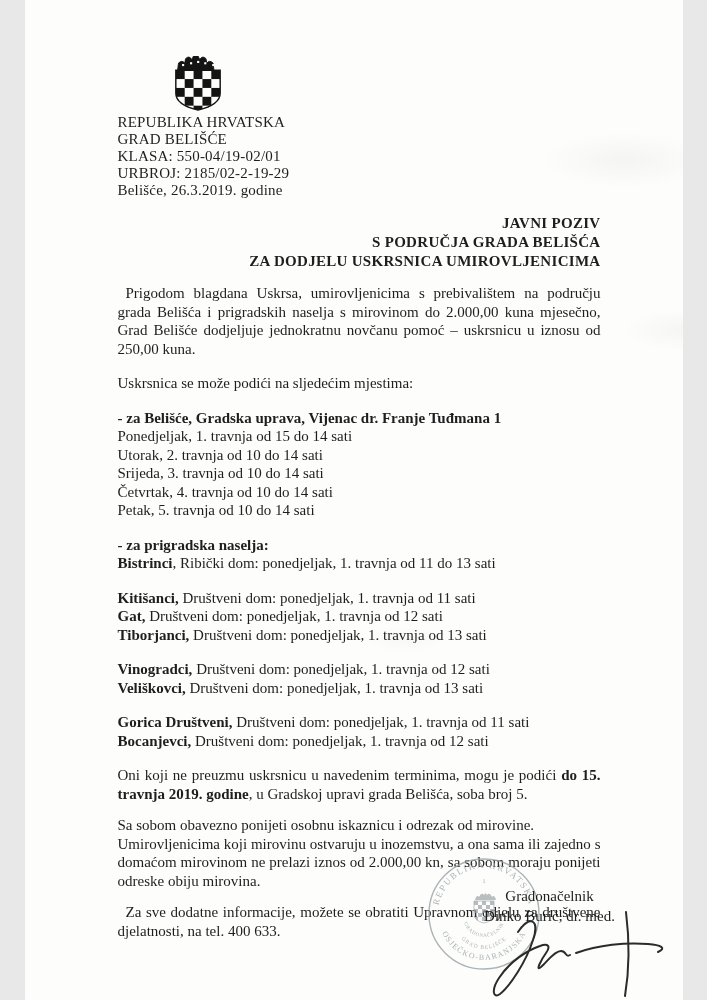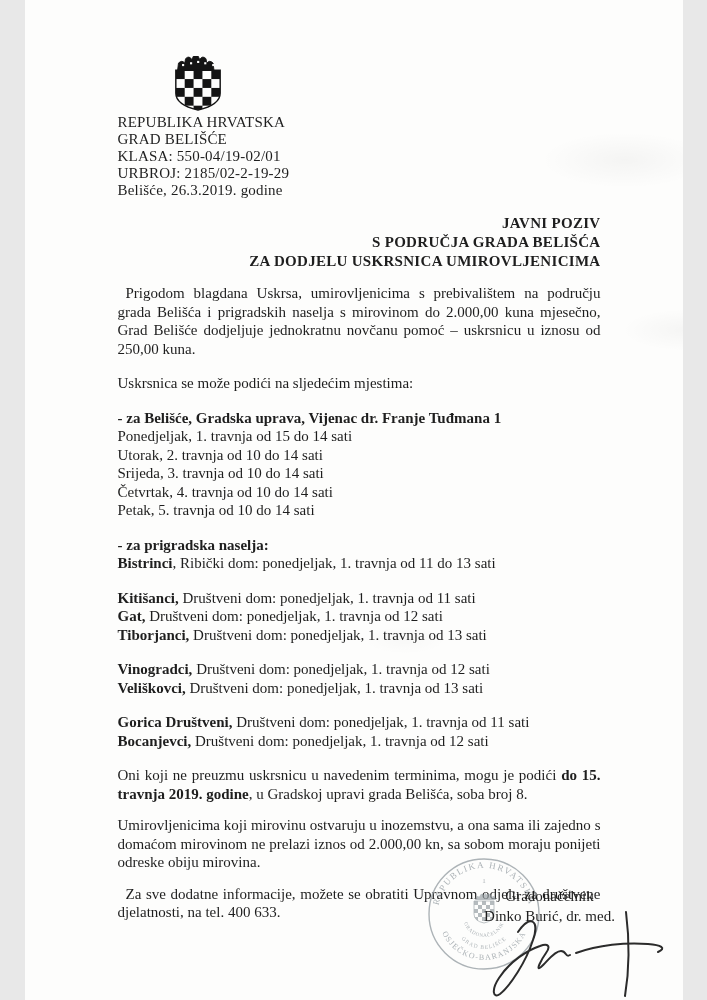--- a/index.html
+++ b/index.html
@@ -116,23 +116,24 @@
       <div class="block gap">
         <div><span class="b">Vinogradci,</span><span> Društveni dom: ponedjeljak, 1. travnja od 12 sati</span></div>
         <div><span class="b">Veliškovci,</span><span> Društveni dom: ponedjeljak, 1. travnja od 13 sati</span></div>
       </div>
 
       <div class="block gap">
         <div><span class="b">Gorica Društveni,</span><span> Društveni dom: ponedjeljak, 1. travnja od 11 sati</span></div>
         <div><span class="b">Bocanjevci,</span><span> Društveni dom: ponedjeljak, 1. travnja od 12 sati</span></div>
       </div>
 
-      <p class="just gap"><span>Oni koji ne preuzmu uskrsnicu u navedenim terminima, mogu je podići </span><span class="b">do 15. travnja 2019. godine</span><span>, u Gradskoj upravi grada Belišća, soba broj 8.</span></p>
+      <p class="just gap"><span>Oni koji ne preuzmu uskrsnicu u navedenim terminima, mogu je podići </span><span class="b">do 15. travnja 2019. godine</span><span>, u Gradskoj upravi grada Belišća, soba broj 5.</span></p>
 
       <div class="block">
+        <div>Sa sobom obavezno ponijeti osobnu iskaznicu i odrezak od mirovine.</div>
         <div class="just">Umirovljenicima koji mirovinu ostvaruju u inozemstvu, a ona sama ili zajedno s domaćom mirovinom ne prelazi iznos od 2.000,00 kn, sa sobom moraju ponijeti odreske obiju mirovina.</div>
       </div>
 
       <p class="just ind">Za sve dodatne informacije, možete se obratiti Upravnom odjelu za društvene djelatnosti, na tel. 400 633.</p>
 
     </div>
   </div>
 
   <svg class="stamp" width="126" height="118" viewBox="0 0 126 118" aria-hidden="true">
     <defs>

